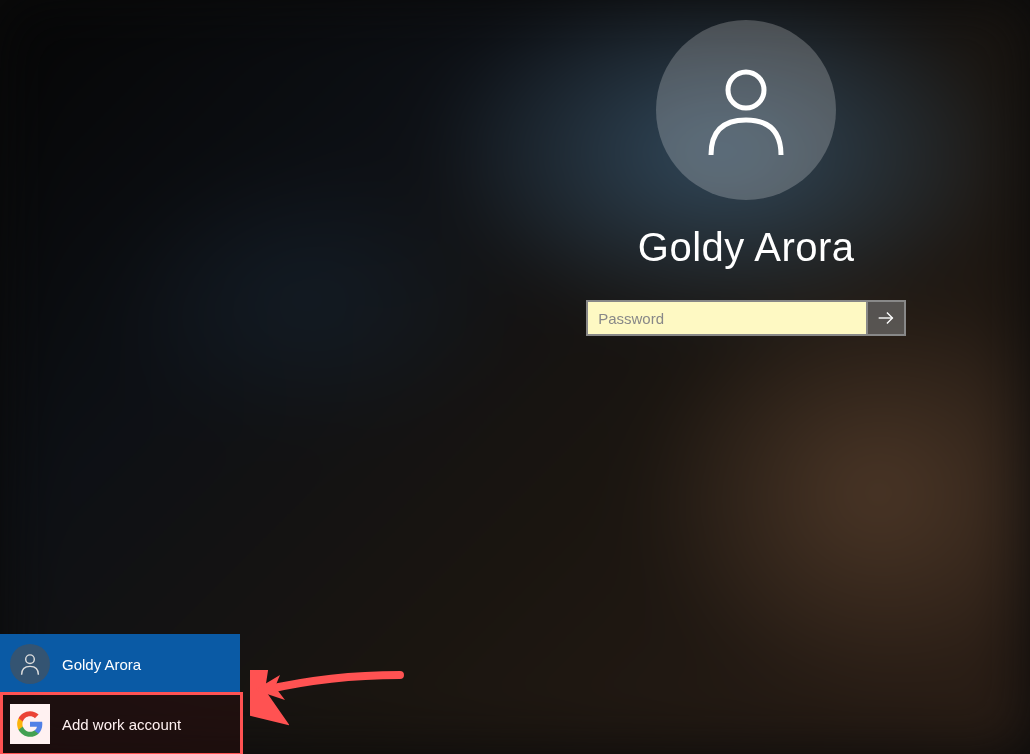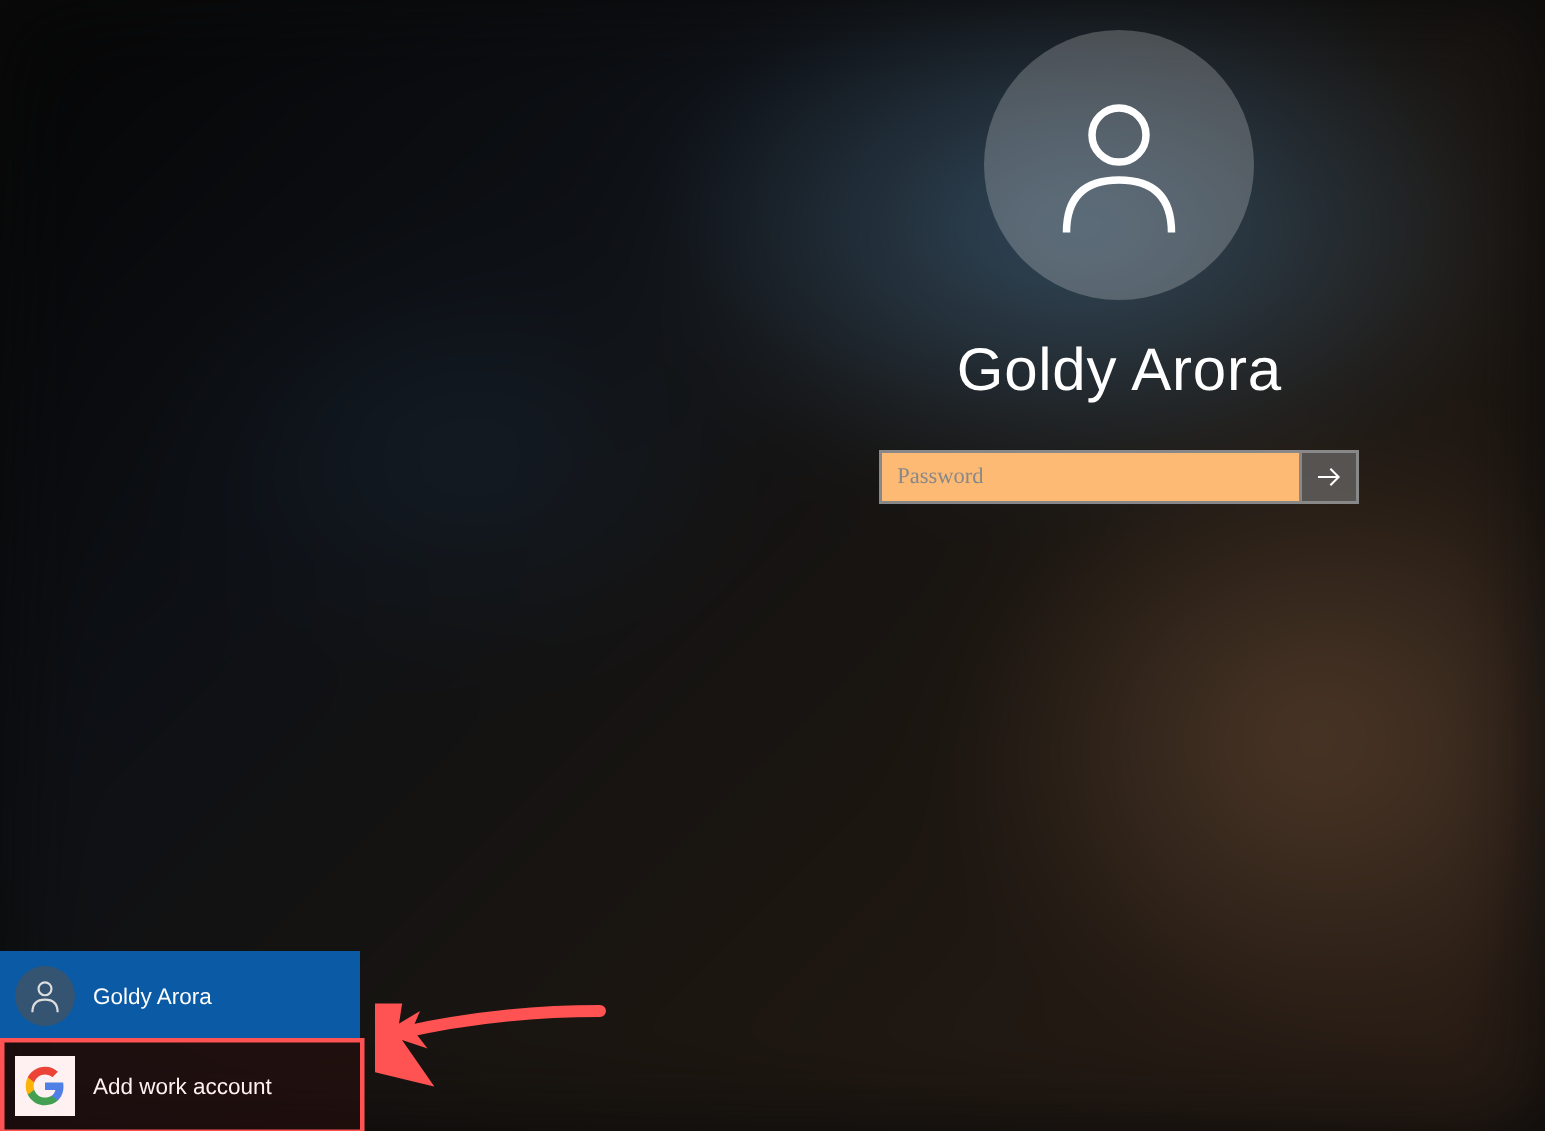--- a/index.html
+++ b/index.html
@@ -67,26 +67,26 @@
     
     .password-row {
       display: flex;
       width: 320px;
       height: 36px;
     }
     
     .password-input {
       flex: 1;
       height: 100%;
-      background: #fdba74;
+      background: #fef9c3;
       border: 2px solid #888;
       border-right: none;
       padding: 16px 10px;
       font-size: 15px;
-      font-family: Liberation Serif, serif;
+      font-family: Liberation Sans, sans-serif;
       outline: none;
       color: #333;
     }
     
     .password-input::placeholder {
       color: #888;
     }
     
     .submit-btn {
       width: 40px;

